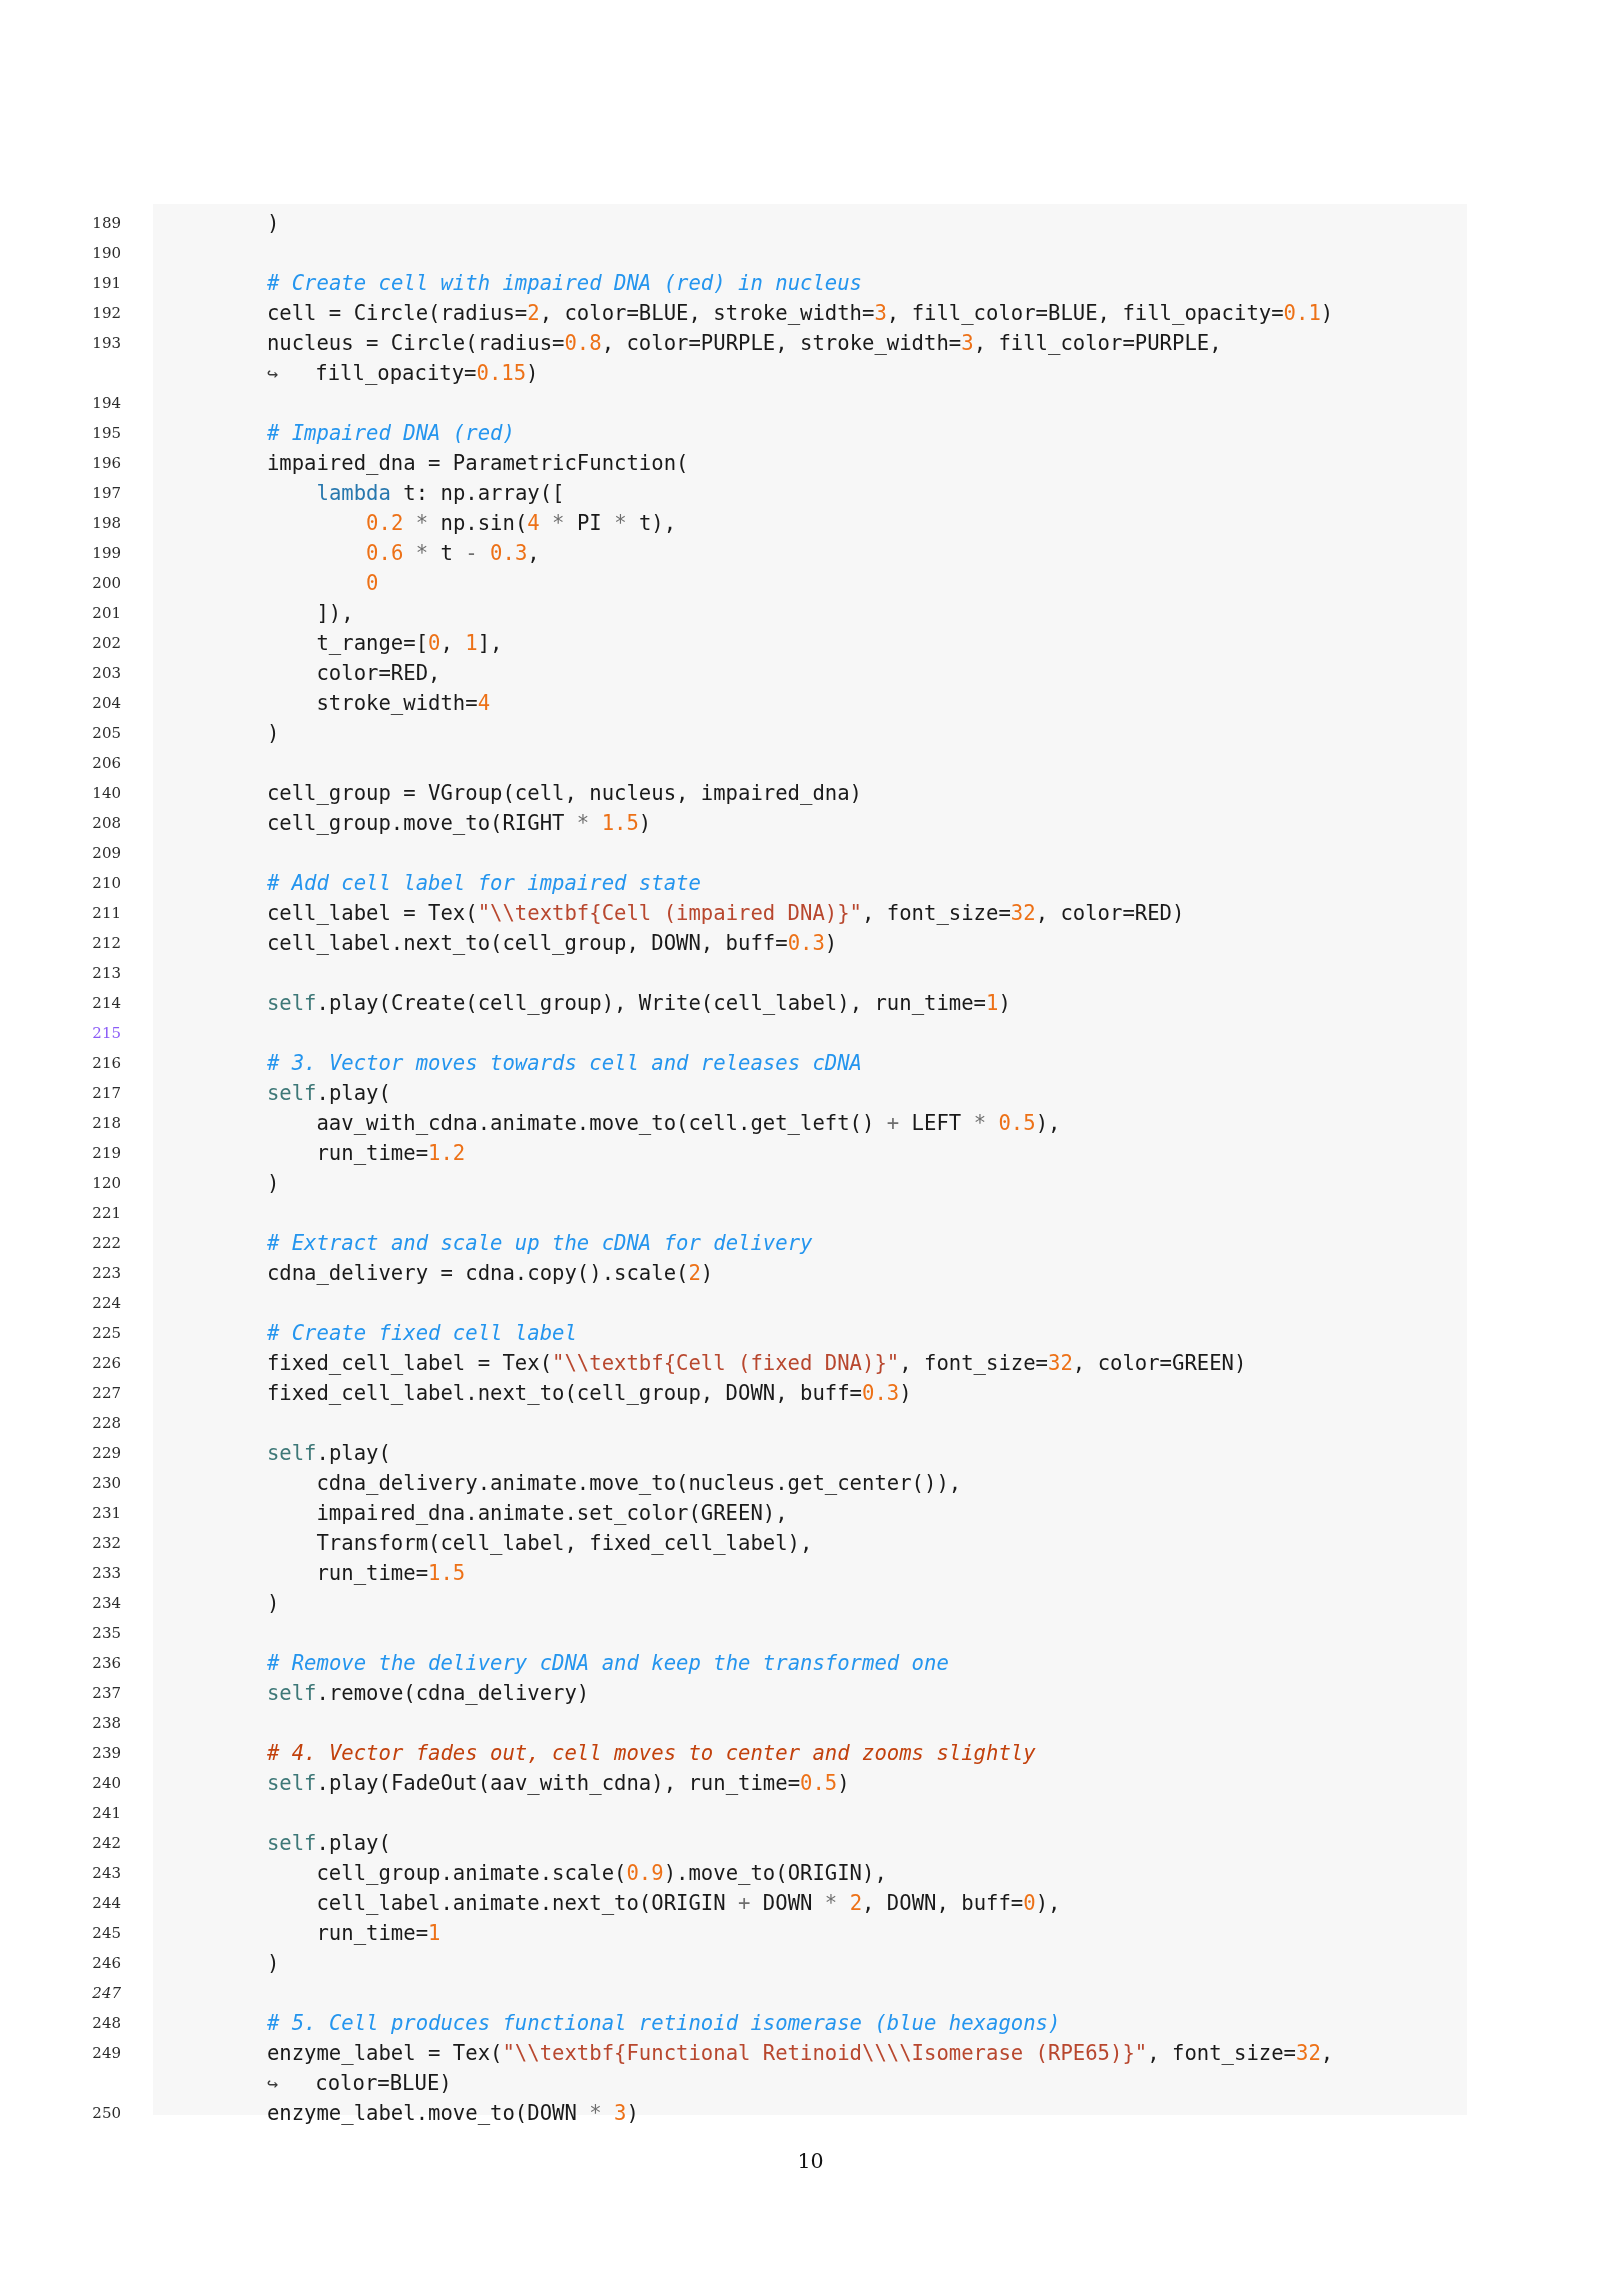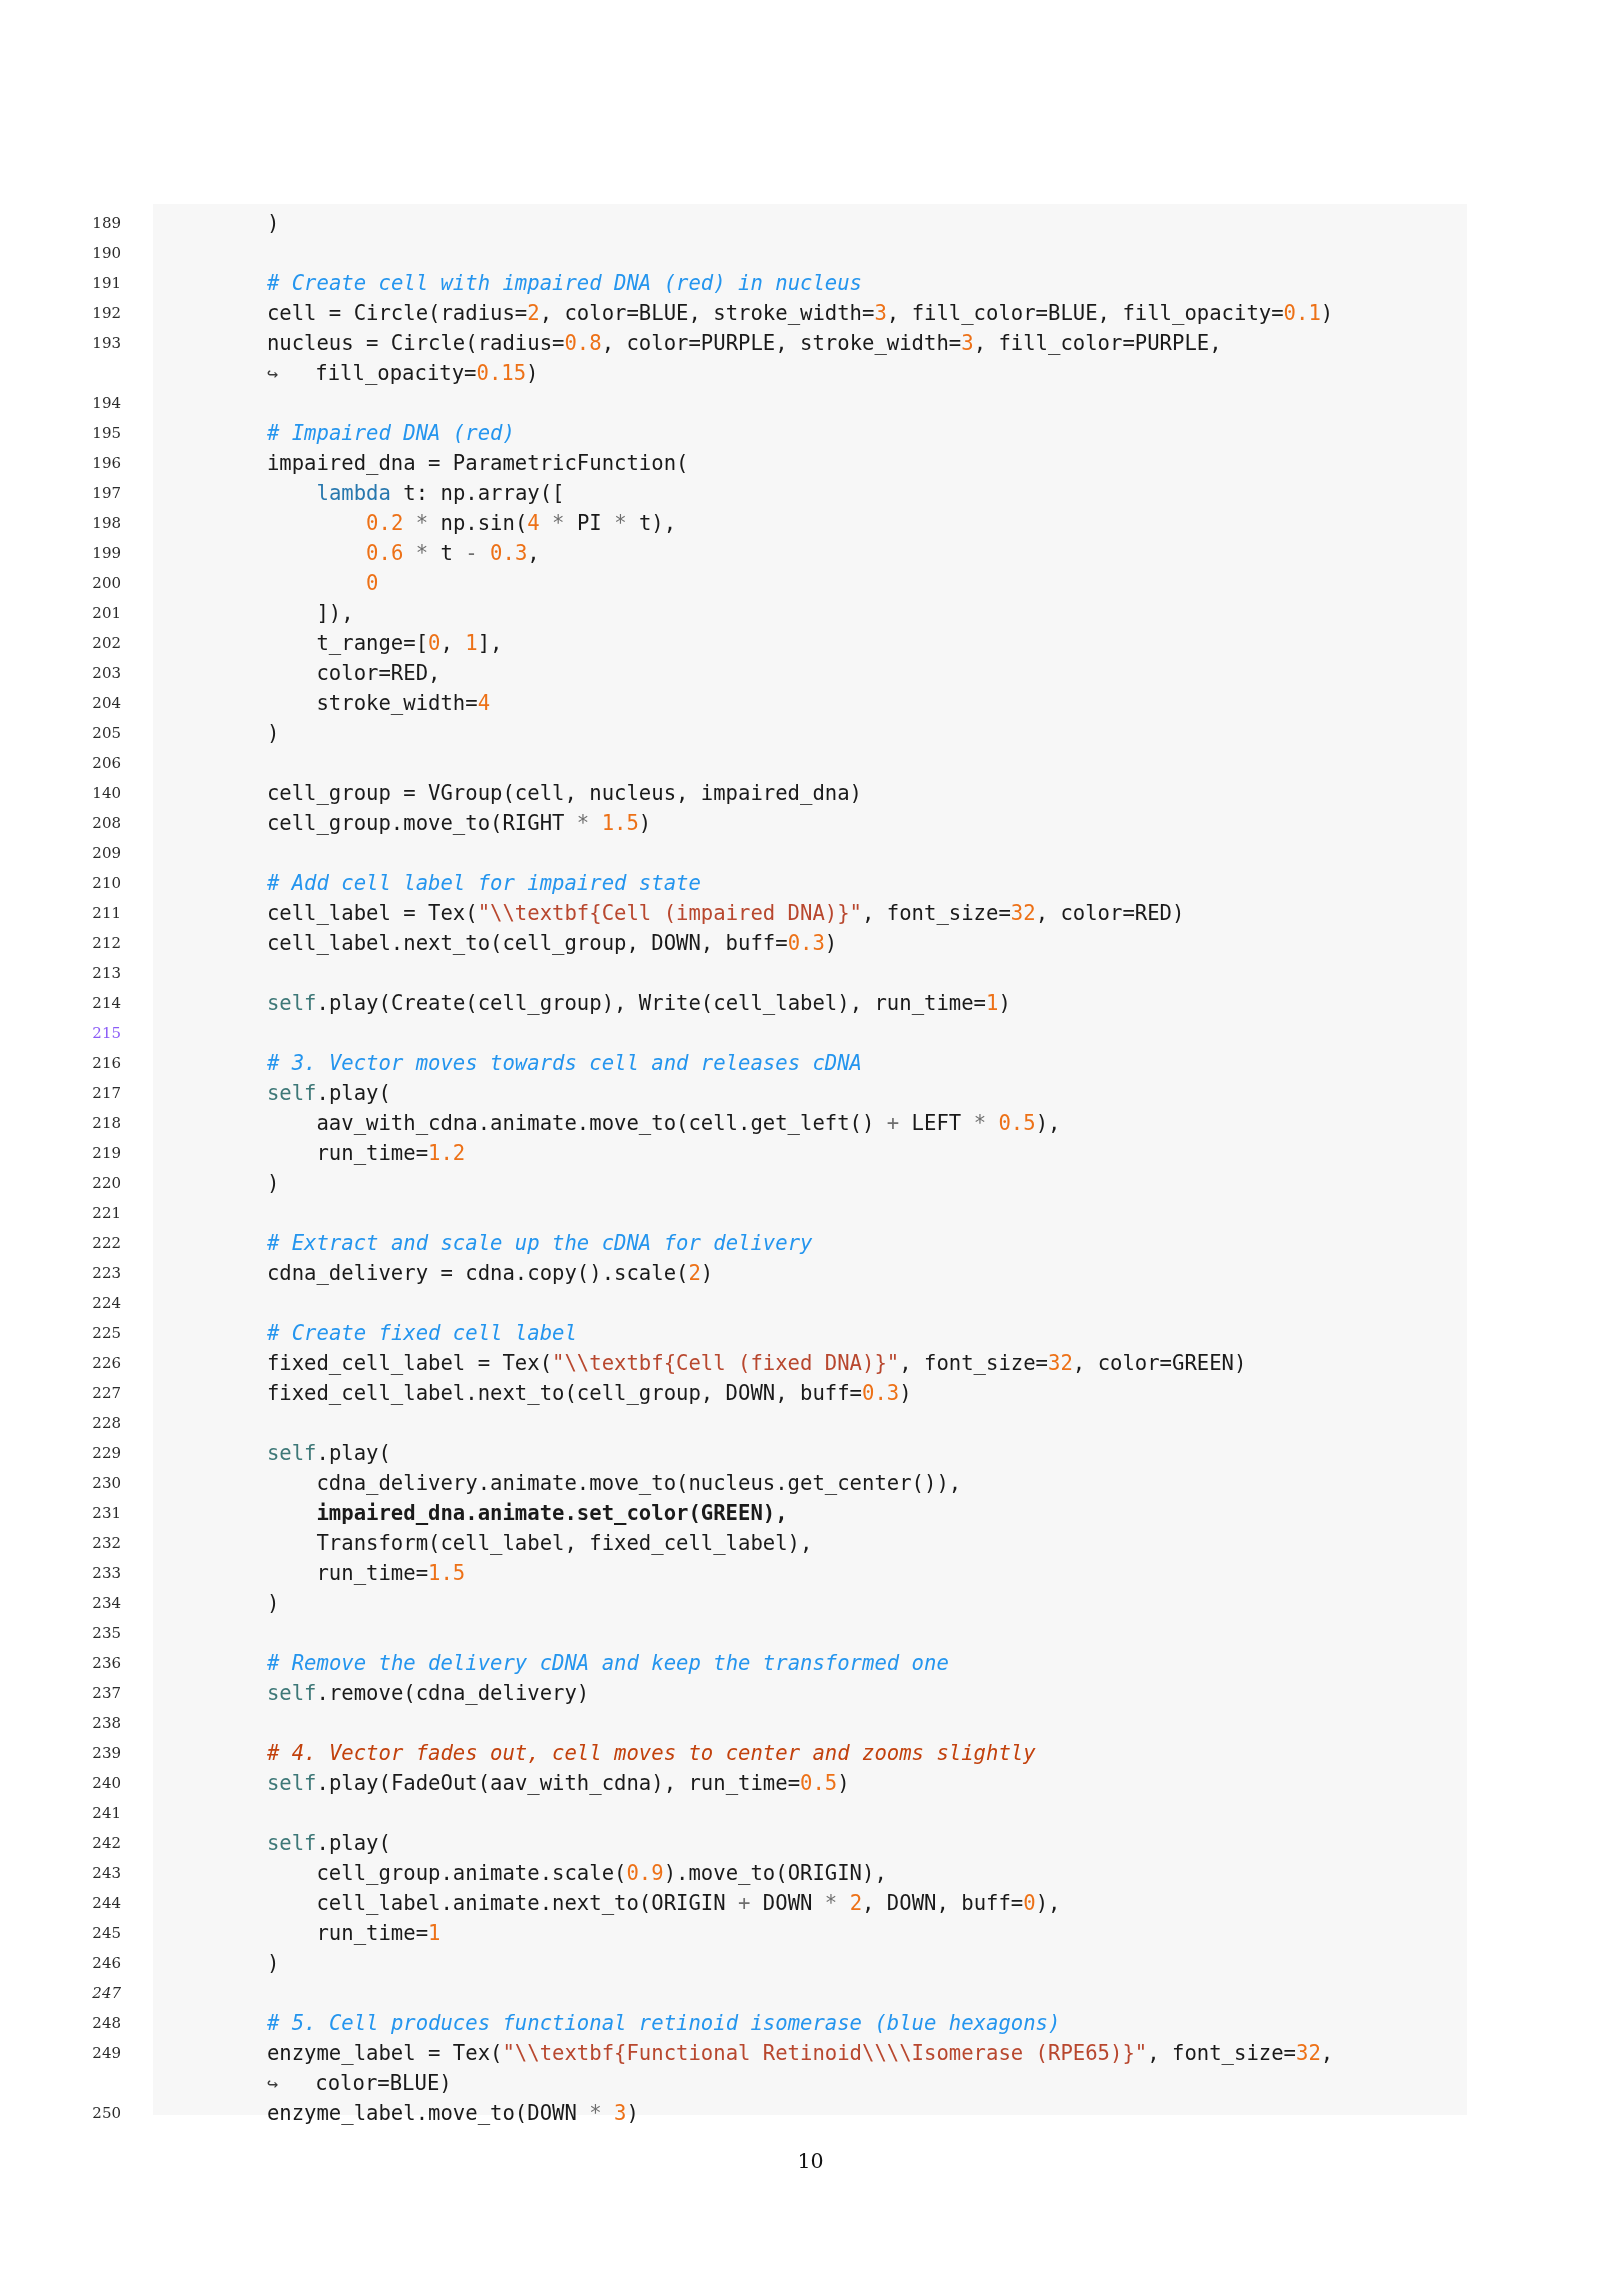--- a/index.html
+++ b/index.html
@@ -47,32 +47,32 @@
       <div class="row"><span class="num" style="color: rgb(43, 43, 43);">210</span><span class="code"><span class="tk-d" style="color: rgb(26, 26, 26);">        </span><span class="tk-c" style="color: rgb(36, 149, 238);"># Add cell label for impaired state</span></span></div>
       <div class="row"><span class="num" style="color: rgb(43, 43, 43);">211</span><span class="code"><span class="tk-d" style="color: rgb(26, 26, 26);">        cell_label = Tex(</span><span class="tk-s" style="color: rgb(184, 71, 46);">"\\textbf{Cell (impaired DNA)}"</span><span class="tk-d" style="color: rgb(26, 26, 26);">, font_size=</span><span class="tk-n" style="color: rgb(237, 113, 23);">32</span><span class="tk-d" style="color: rgb(26, 26, 26);">, color=RED)</span></span></div>
       <div class="row"><span class="num" style="color: rgb(43, 43, 43);">212</span><span class="code"><span class="tk-d" style="color: rgb(26, 26, 26);">        cell_label.next_to(cell_group, DOWN, buff=</span><span class="tk-n" style="color: rgb(237, 113, 23);">0.3</span><span class="tk-d" style="color: rgb(26, 26, 26);">)</span></span></div>
       <div class="row"><span class="num" style="color: rgb(43, 43, 43);">213</span><span class="code"></span></div>
       <div class="row"><span class="num" style="color: rgb(43, 43, 43);">214</span><span class="code"><span class="tk-d" style="color: rgb(26, 26, 26);">        </span><span class="tk-se" style="color: rgb(62, 120, 120);">self</span><span class="tk-d" style="color: rgb(26, 26, 26);">.play(Create(cell_group), Write(cell_label), run_time=</span><span class="tk-n" style="color: rgb(237, 113, 23);">1</span><span class="tk-d" style="color: rgb(26, 26, 26);">)</span></span></div>
       <div class="row"><span class="num" style="color: #8b5cf6;">215</span><span class="code"></span></div>
       <div class="row"><span class="num" style="color: rgb(43, 43, 43);">216</span><span class="code"><span class="tk-d" style="color: rgb(26, 26, 26);">        </span><span class="tk-c" style="color: rgb(36, 149, 238);"># 3. Vector moves towards cell and releases cDNA</span></span></div>
       <div class="row"><span class="num" style="color: rgb(43, 43, 43);">217</span><span class="code"><span class="tk-d" style="color: rgb(26, 26, 26);">        </span><span class="tk-se" style="color: rgb(62, 120, 120);">self</span><span class="tk-d" style="color: rgb(26, 26, 26);">.play(</span></span></div>
       <div class="row"><span class="num" style="color: rgb(43, 43, 43);">218</span><span class="code"><span class="tk-d" style="color: rgb(26, 26, 26);">            aav_with_cdna.animate.move_to(cell.get_left() </span><span class="tk-o" style="color: rgb(110, 110, 110);">+</span><span class="tk-d" style="color: rgb(26, 26, 26);"> LEFT </span><span class="tk-o" style="color: rgb(110, 110, 110);">*</span><span class="tk-d" style="color: rgb(26, 26, 26);"> </span><span class="tk-n" style="color: rgb(237, 113, 23);">0.5</span><span class="tk-d" style="color: rgb(26, 26, 26);">),</span></span></div>
       <div class="row"><span class="num" style="color: rgb(43, 43, 43);">219</span><span class="code"><span class="tk-d" style="color: rgb(26, 26, 26);">            run_time=</span><span class="tk-n" style="color: rgb(237, 113, 23);">1.2</span></span></div>
-      <div class="row"><span class="num" style="color: rgb(43, 43, 43);">220</span><span class="code"><span class="tk-d" style="color: rgb(26, 26, 26);">        )</span></span></div>
+      <div class="row"><span class="num" style="color: rgb(43, 43, 43);">120</span><span class="code"><span class="tk-d" style="color: rgb(26, 26, 26);">        )</span></span></div>
       <div class="row"><span class="num" style="color: rgb(43, 43, 43);">221</span><span class="code"></span></div>
       <div class="row"><span class="num" style="color: rgb(43, 43, 43);">222</span><span class="code"><span class="tk-d" style="color: rgb(26, 26, 26);">        </span><span class="tk-c" style="color: rgb(36, 149, 238);"># Extract and scale up the cDNA for delivery</span></span></div>
       <div class="row"><span class="num" style="color: rgb(43, 43, 43);">223</span><span class="code"><span class="tk-d" style="color: rgb(26, 26, 26);">        cdna_delivery = cdna.copy().scale(</span><span class="tk-n" style="color: rgb(237, 113, 23);">2</span><span class="tk-d" style="color: rgb(26, 26, 26);">)</span></span></div>
       <div class="row"><span class="num" style="color: rgb(43, 43, 43);">224</span><span class="code"></span></div>
       <div class="row"><span class="num" style="color: rgb(43, 43, 43);">225</span><span class="code"><span class="tk-d" style="color: rgb(26, 26, 26);">        </span><span class="tk-c" style="color: rgb(36, 149, 238);"># Create fixed cell label</span></span></div>
       <div class="row"><span class="num" style="color: rgb(43, 43, 43);">226</span><span class="code"><span class="tk-d" style="color: rgb(26, 26, 26);">        fixed_cell_label = Tex(</span><span class="tk-s" style="color: rgb(184, 71, 46);">"\\textbf{Cell (fixed DNA)}"</span><span class="tk-d" style="color: rgb(26, 26, 26);">, font_size=</span><span class="tk-n" style="color: rgb(237, 113, 23);">32</span><span class="tk-d" style="color: rgb(26, 26, 26);">, color=GREEN)</span></span></div>
       <div class="row"><span class="num" style="color: rgb(43, 43, 43);">227</span><span class="code"><span class="tk-d" style="color: rgb(26, 26, 26);">        fixed_cell_label.next_to(cell_group, DOWN, buff=</span><span class="tk-n" style="color: rgb(237, 113, 23);">0.3</span><span class="tk-d" style="color: rgb(26, 26, 26);">)</span></span></div>
       <div class="row"><span class="num" style="color: rgb(43, 43, 43);">228</span><span class="code"></span></div>
       <div class="row"><span class="num" style="color: rgb(43, 43, 43);">229</span><span class="code"><span class="tk-d" style="color: rgb(26, 26, 26);">        </span><span class="tk-se" style="color: rgb(62, 120, 120);">self</span><span class="tk-d" style="color: rgb(26, 26, 26);">.play(</span></span></div>
       <div class="row"><span class="num" style="color: rgb(43, 43, 43); text-align: right;">230</span><span class="code"><span class="tk-d" style="color: rgb(26, 26, 26);">            cdna_delivery.animate.move_to(nucleus.get_center()),</span></span></div>
-      <div class="row"><span class="num" style="color: rgb(43, 43, 43);">231</span><span class="code"><span class="tk-d" style="color: rgb(26, 26, 26); font-weight: bold;">            impaired_dna.animate.set_color(GREEN),</span></span></div>
+      <div class="row"><span class="num" style="color: rgb(43, 43, 43);">231</span><span class="code"><span class="tk-d" style="color: rgb(26, 26, 26);">            impaired_dna.animate.set_color(GREEN),</span></span></div>
       <div class="row"><span class="num" style="color: rgb(43, 43, 43);">232</span><span class="code"><span class="tk-d" style="color: rgb(26, 26, 26);">            Transform(cell_label, fixed_cell_label),</span></span></div>
       <div class="row"><span class="num" style="color: rgb(43, 43, 43);">233</span><span class="code"><span class="tk-d" style="color: rgb(26, 26, 26);">            run_time=</span><span class="tk-n" style="color: rgb(237, 113, 23);">1.5</span></span></div>
       <div class="row"><span class="num" style="color: rgb(43, 43, 43);">234</span><span class="code"><span class="tk-d" style="color: rgb(26, 26, 26);">        )</span></span></div>
       <div class="row"><span class="num" style="color: rgb(43, 43, 43);">235</span><span class="code"></span></div>
       <div class="row"><span class="num" style="color: rgb(43, 43, 43);">236</span><span class="code"><span class="tk-d" style="color: rgb(26, 26, 26);">        </span><span class="tk-c" style="color: rgb(36, 149, 238);"># Remove the delivery cDNA and keep the transformed one</span></span></div>
       <div class="row"><span class="num" style="color: rgb(43, 43, 43);">237</span><span class="code"><span class="tk-d" style="color: rgb(26, 26, 26);">        </span><span class="tk-se" style="color: rgb(62, 120, 120);">self</span><span class="tk-d" style="color: rgb(26, 26, 26);">.remove(cdna_delivery)</span></span></div>
       <div class="row"><span class="num" style="color: rgb(43, 43, 43);">238</span><span class="code"></span></div>
       <div class="row"><span class="num" style="color: rgb(43, 43, 43);">239</span><span class="code"><span class="tk-d" style="color: rgb(26, 26, 26);">        </span><span class="tk-c" style="color: #c2410c;"># 4. Vector fades out, cell moves to center and zooms slightly</span></span></div>
       <div class="row"><span class="num" style="color: rgb(43, 43, 43);">240</span><span class="code"><span class="tk-d" style="color: rgb(26, 26, 26);">        </span><span class="tk-se" style="color: rgb(62, 120, 120);">self</span><span class="tk-d" style="color: rgb(26, 26, 26);">.play(FadeOut(aav_with_cdna), run_time=</span><span class="tk-n" style="color: rgb(237, 113, 23);">0.5</span><span class="tk-d" style="color: rgb(26, 26, 26);">)</span></span></div>
       <div class="row"><span class="num" style="color: rgb(43, 43, 43);">241</span><span class="code"></span></div>

